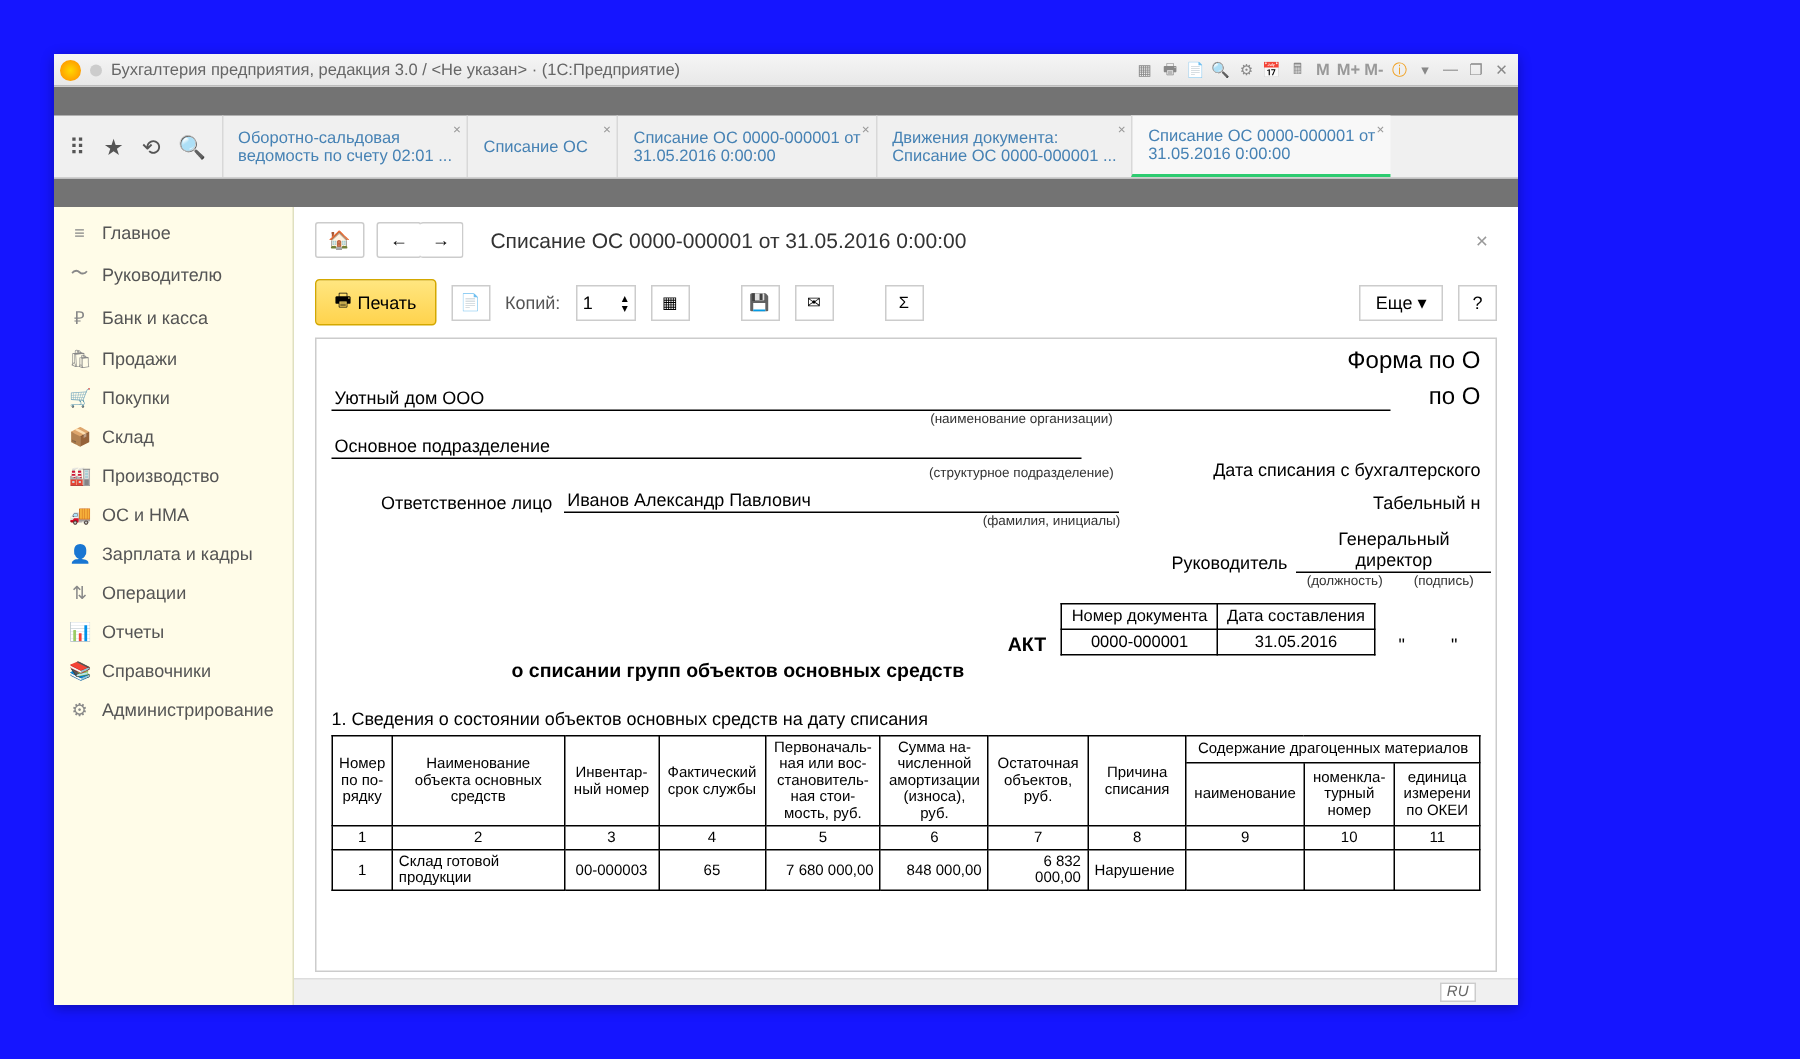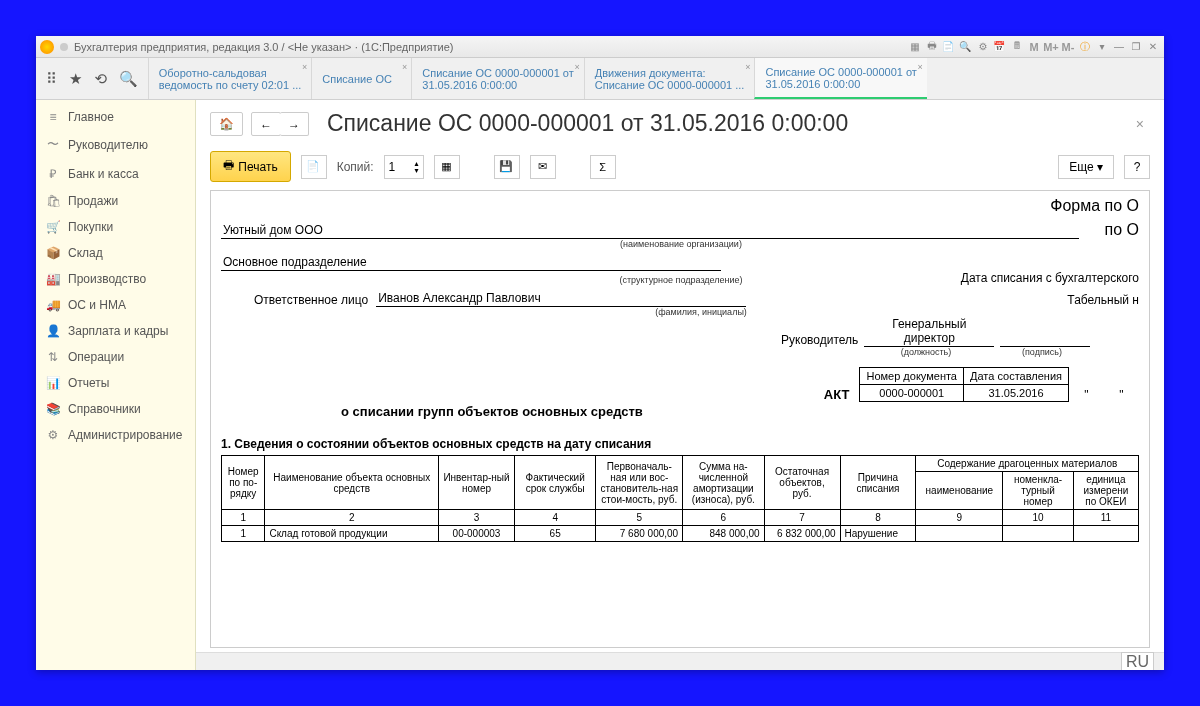--- a/index.html
+++ b/index.html
@@ -1,59 +1,59 @@
 <!DOCTYPE html>
 <html><head>
 <meta charset="utf-8">
 <style>
 * { box-sizing: border-box; margin: 0; padding: 0; font-family: Arial, sans-serif; }
 body { background: #1515ff; padding: 36px; }
-.window { background: #a16207; width: 1128px; height: 634px; box-shadow: 0 2px 8px rgba(0,0,0,0.3); display: flex; flex-direction: column; }
+.window { background: #737373; width: 976px; height: 634px; box-shadow: 0 2px 8px rgba(0,0,0,0.3); display: flex; flex-direction: column; gap: 19px; }
 .titlebar { height: 22px; background: linear-gradient(#f5f5f5,#e8e8e8); display: flex; align-items: center; padding: 0 4px; font-size: 11px; color: #666; border-bottom: 1px solid #ccc; }
 .titlebar .logo { width: 14px; height: 14px; background: radial-gradient(circle,#ffd700,#ff8800); border-radius: 50%; margin-right: 6px; }
 .titlebar .mini { width: 8px; height: 8px; border-radius: 50%; background: #ccc; margin-right: 6px; }
 .titlebar .title { flex: 1; }
 .titlebar .sysicons { display: flex; gap: 3px; align-items: center; }
 .titlebar .sysicons span { width: 14px; height: 14px; font-size: 10px; display: inline-flex; align-items: center; justify-content: center; color: #888; cursor: pointer; }
 .titlebar .sysicons .m { font-weight: bold; color: #999; font-size: 11px; }
 .tabsbar { height: 42px; background: #f0f0f0; display: flex; align-items: stretch; border-bottom: 1px solid #d0d0d0; }
 .tabsbar .tools { display: flex; align-items: center; padding: 0 10px; gap: 12px; color: #555; }
 .tabsbar .tools span { font-size: 15px; cursor: pointer; }
 .tab { border-left: 1px solid #d8d8d8; padding: 6px 10px; font-size: 11px; color: #4682b4; display: flex; flex-direction: column; justify-content: center; min-width: 140px; position: relative; cursor: pointer; }
 .tab.active { border-bottom: 2px solid #2ecc71; background: #f8f8f8; }
 .tab .x { position: absolute; top: 4px; right: 4px; font-size: 9px; color: #999; }
 .mainrow { flex: 1; display: flex; overflow: hidden; }
 .sidebar { width: 160px; background: #fffce8; border-right: 1px solid #e0e0c0; padding: 4px 0; }
 .sidebar .item { display: flex; align-items: center; padding: 6px 10px; font-size: 12px; color: #555; cursor: pointer; gap: 8px; }
 .sidebar .item .ic { width: 14px; text-align: center; color: #888; font-size: 12px; }
 .content { flex: 1; display: flex; flex-direction: column; background: #fff; overflow: hidden; }
 .pagehead { display: flex; align-items: center; padding: 10px 14px; gap: 8px; }
 .pagehead .btn { border: 1px solid #ccc; background: #fff; padding: 4px 8px; font-size: 12px; cursor: pointer; border-radius: 2px; }
-.pagehead h2 { font-size: 23px; font-weight: normal; color: #333; margin-left: 10px; }
+.pagehead h2 { font-size: 14px; font-weight: normal; color: #333; margin-left: 10px; }
 .pagehead .close { margin-left: auto; color: #999; font-size: 14px; cursor: pointer; padding: 0 6px; }
 .toolbar { display: flex; align-items: center; padding: 4px 14px 8px; gap: 10px; }
 .toolbar .printbtn { background: linear-gradient(#ffe680,#ffd34d); border: 1px solid #d4a800; padding: 4px 12px; font-size: 12px; cursor: pointer; border-radius: 3px; display: flex; align-items: center; gap: 4px; }
 .toolbar .tbtn { border: 1px solid #ccc; background: #fff; width: 26px; height: 24px; font-size: 11px; cursor: pointer; display: inline-flex; align-items: center; justify-content: center; }
 .toolbar .lbl { font-size: 12px; color: #555; }
 .toolbar .spin { border: 1px solid #ccc; width: 40px; height: 24px; display: inline-flex; align-items: center; padding: 0 4px; font-size: 12px; }
 .toolbar .more { margin-left: auto; border: 1px solid #ccc; background: #fff; padding: 4px 10px; font-size: 12px; cursor: pointer; }
 .toolbar .help { border: 1px solid #ccc; background: #fff; width: 26px; height: 24px; font-size: 12px; cursor: pointer; }
 .printarea { flex: 1; border: 1px solid #ccc; margin: 0 14px 4px; overflow: hidden; background: #fff; font-family: "Times New Roman", serif; font-size: 12px; padding: 6px 10px; position: relative; }
 .printarea .rt { text-align: right; font-size: 16px; }
 .printarea .row { display: flex; align-items: flex-end; margin-top: 6px; }
 .printarea .fld { border-bottom: 1px solid #000; flex: 1; padding: 0 2px 1px; }
 .printarea .cap { font-size: 9px; text-align: center; color: #333; }
 .printarea .lab { font-size: 12px; padding-right: 8px; white-space: nowrap; margin-left: 33px; }
 .apptable { border-collapse: collapse; margin-top: 6px; }
 .apptable td, .apptable th { border: 1px solid #000; padding: 2px 6px; font-size: 11px; text-align: center; font-weight: normal; }
 .act { font-weight: bold; font-size: 13px; }
 .datatable { border-collapse: collapse; width: 100%; margin-top: 4px; }
 .datatable th, .datatable td { border: 1px solid #000; padding: 2px 4px; font-size: 10px; text-align: center; font-weight: normal; vertical-align: middle; }
 .datatable .num { font-size: 10px; }
-.statusbar { height: 18px; background: #f0f0f0; border-top: 1px solid #ddd; display: flex; justify-content: flex-end; align-items: center; padding: 0 10px; font-size: 16px; color: #666; }
+.statusbar { height: 18px; background: #f0f0f0; border-top: 1px solid #ddd; display: flex; justify-content: flex-end; align-items: center; padding: 0 28px; font-size: 10px; color: #666; font-style: italic; }
 .statusbar .lang { border: 1px solid #ccc; padding: 0 4px; background: #fff; }
 </style>
 </head>
 <body>
 
 <div class="window">
   <div class="titlebar">
     <span class="logo"></span>
     <span class="mini"></span>
     <span class="title">Бухгалтерия предприятия, редакция 3.0 / &lt;Не указан&gt; · (1С:Предприятие)</span>
@@ -240,21 +240,21 @@
                 </tr>
           </tbody>
             </table>
           <div style="width:70px;text-align:center;display:flex;justify-content:space-around">
               <span>"</span>
               <span>"</span>
             </div>
         </div>
         <div class="act" style="text-align:left;margin-top:2px;margin-left:120px;width:600px">о списании групп объектов основных средств</div>
 
-        <div style="font-weight:bold;margin-top:18px;font-size:12px">1. Сведения о состоянии объектов основных средств на дату списания</div>
+        <div style="font-weight:normal;margin-top:18px;font-size:12px">1. Сведения о состоянии объектов основных средств на дату списания</div>
         <table class="datatable">
           <tbody>
               <tr>
             <th rowspan="2" style="width:40px">Номер по по-рядку</th>
             <th rowspan="2" style="width:160px">Наименование объекта основных средств</th>
             <th rowspan="2" style="width:70px">Инвентар-ный номер</th>
             <th rowspan="2" style="width:75px">Фактический срок службы</th>
             <th rowspan="2" style="width:80px">Первоначаль-ная или вос-становитель-ная стои-мость, руб.</th>
             <th rowspan="2" style="width:75px">Сумма на-численной амортизации (износа), руб.</th>
             <th rowspan="2" style="width:70px">Остаточная объектов, руб.</th>

